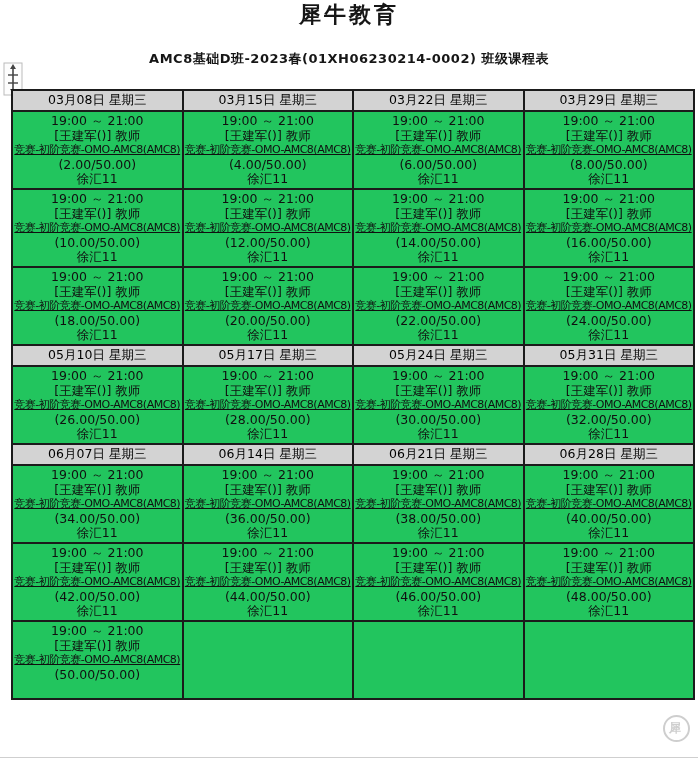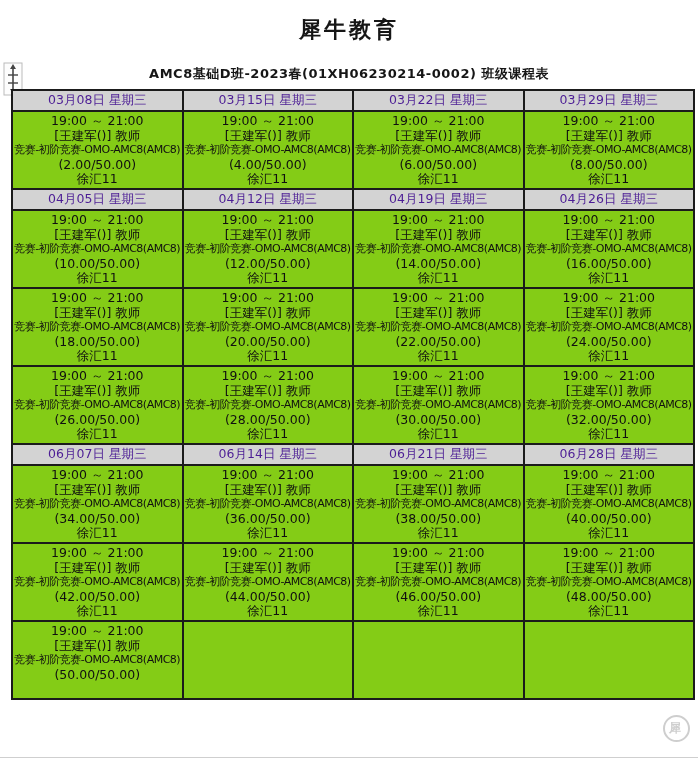--- a/index.html
+++ b/index.html
@@ -2,44 +2,44 @@
 <html><head>
 <meta charset="utf-8">
 <style>
   html,body { margin:0; padding:0; background:#fff; }
   .page {
     position:relative; width:698px; height:762px; background:#ffffff;
     font-family:"DejaVu Sans","Liberation Sans",sans-serif; color:#111;
     overflow:hidden;
   }
   .doc-title {
-    text-align:center; padding-top:15px; font-size:22px; font-weight:bold;
+    text-align:center; font-size:22px; font-weight:bold;
     letter-spacing:3px; color:#161616;
   }
   .doc-subtitle {
     text-align:center; margin-top:20px; font-size:13px; font-weight:bold;
     letter-spacing:0.5px; color:#161616;
   }
   .anchor-handle { position:absolute; left:3px; top:62px; width:20px; height:34px; }
   table.schedule {
     position:absolute; left:11px; top:89px; width:684px;
     border-collapse:collapse; table-layout:fixed;
   }
   th.date-cell {
     border:2px solid #1b1b1b; background:#d3d3d3; height:17px;
-    font-size:12.5px; font-weight:normal; text-align:center; color:#4c1d95;
+    font-size:12.5px; font-weight:normal; text-align:center; color:#000000;
     padding:1px 0; overflow:hidden; white-space:nowrap;
   }
   td.session-cell {
-    border:2px solid #1b1b1b; height:74px; background:#84cc16;
+    border:2px solid #1b1b1b; height:74px; background:#22c55e;
     vertical-align:top; text-align:center; font-size:12.5px; color:#101010;
     padding:2px 0 0 0; overflow:hidden;
   }
   .line { line-height:14.5px; white-space:nowrap; }
-  .session-course { font-size:11px; letter-spacing:-0.5px; }
+  .session-course { font-size:11px; letter-spacing:-0.5px;text-decoration:underline; }
   .watermark {
     position:absolute; right:8px; bottom:20px; display:flex; align-items:center;
     gap:7px; color:#c6c6c6; font-size:18px; font-weight:bold; letter-spacing:3px;
     opacity:0.95; pointer-events:none;
   }
   .wm-logo {
     width:27px; height:27px; border:2.5px solid #cccccc; border-radius:50%;
     box-sizing:border-box; display:flex; align-items:center; justify-content:center;
     font-size:12px; color:#cccccc; font-weight:bold;
   }
@@ -100,26 +100,20 @@
           </td>
           <td class="session-cell">
             <div class="line session-time">19:00 ～ 21:00</div>
             <div class="line session-teacher">[王建军()] 教师</div>
             <div class="line session-course">竞赛-初阶竞赛-OMO-AMC8(AMC8)</div>
             <div class="line session-progress">(8.00/50.00)</div>
             <div class="line session-location">徐汇11</div>
           </td>
         </tr>
         <tr>
-          <th class="date-cell">04月05日 星期三</th>
-          <th class="date-cell">04月12日 星期三</th>
-          <th class="date-cell">04月19日 星期三</th>
-          <th class="date-cell">04月26日 星期三</th>
-        </tr>
-        <tr>
           <td class="session-cell">
             <div class="line session-time">19:00 ～ 21:00</div>
             <div class="line session-teacher">[王建军()] 教师</div>
             <div class="line session-course">竞赛-初阶竞赛-OMO-AMC8(AMC8)</div>
             <div class="line session-progress">(10.00/50.00)</div>
             <div class="line session-location">徐汇11</div>
           </td>
           <td class="session-cell">
             <div class="line session-time">19:00 ～ 21:00</div>
             <div class="line session-teacher">[王建军()] 教师</div>
@@ -164,20 +158,26 @@
             <div class="line session-progress">(22.00/50.00)</div>
             <div class="line session-location">徐汇11</div>
           </td>
           <td class="session-cell">
             <div class="line session-time">19:00 ～ 21:00</div>
             <div class="line session-teacher">[王建军()] 教师</div>
             <div class="line session-course">竞赛-初阶竞赛-OMO-AMC8(AMC8)</div>
             <div class="line session-progress">(24.00/50.00)</div>
             <div class="line session-location">徐汇11</div>
           </td>
+        </tr>
+        <tr>
+          <th class="date-cell">05月10日 星期三</th>
+          <th class="date-cell">05月17日 星期三</th>
+          <th class="date-cell">05月24日 星期三</th>
+          <th class="date-cell">05月31日 星期三</th>
         </tr>
         <tr>
           <td class="session-cell">
             <div class="line session-time">19:00 ～ 21:00</div>
             <div class="line session-teacher">[王建军()] 教师</div>
             <div class="line session-course">竞赛-初阶竞赛-OMO-AMC8(AMC8)</div>
             <div class="line session-progress">(26.00/50.00)</div>
             <div class="line session-location">徐汇11</div>
           </td>
           <td class="session-cell">

